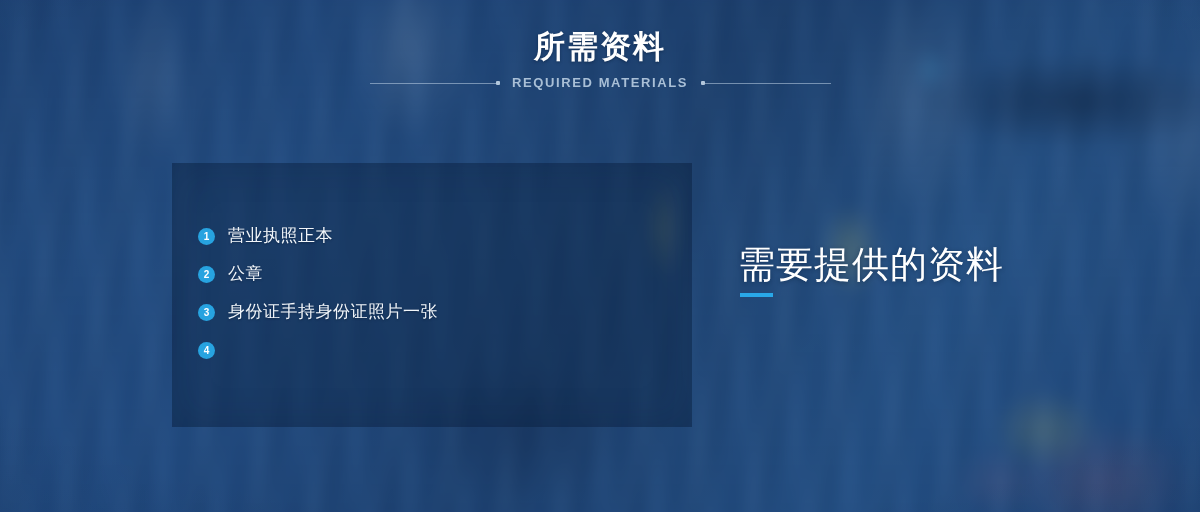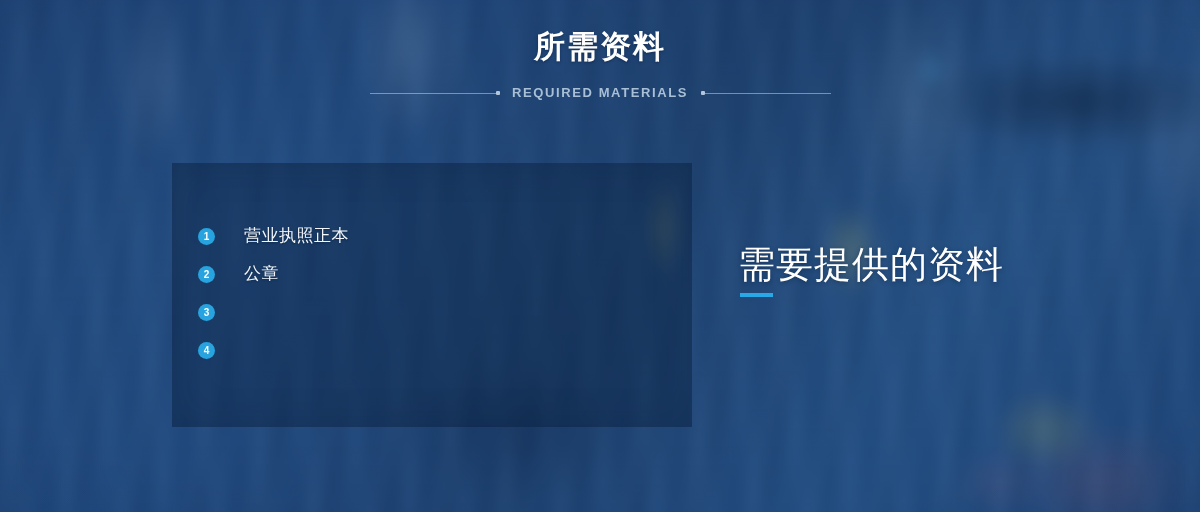--- a/index.html
+++ b/index.html
@@ -81,21 +81,21 @@
   #header-title {
     color: #ffffff;
     font-size: 31px;
     font-weight: bold;
     letter-spacing: 2px;
     line-height: 38px;
     text-shadow: 0 1px 3px rgba(8,28,56,0.55);
   }
   #header-subrow {
     position: relative;
-    margin-top: 17px;
+    margin-top: 7px;
     height: 20px;
   }
   #header-subtitle {
     color: #a9bfd6;
     font-size: 13px;
     font-weight: bold;
     letter-spacing: 1.6px;
     line-height: 20px;
   }
   .deco-rule {
@@ -145,21 +145,21 @@
     height: 17px;
     border-radius: 50%;
     background: #27a3e0;
     color: #ffffff;
     font-size: 10px;
     font-weight: bold;
     line-height: 17px;
     text-align: center;
   }
   .item-label {
-    margin-left: 29px;
+    margin-left: 13px;
     color: #f2f6fa;
     font-size: 17px;
     line-height: 22px;
     letter-spacing: 0.5px;
     text-shadow: 0 1px 2px rgba(8,26,52,0.5);
   }
 
   
   #headline-block {
     position: absolute;
@@ -211,20 +211,21 @@
         <div class="item-label">营业执照正本</div>
       </div>
 
       <div class="list-item">
         <div class="item-badge">2</div>
         <div class="item-label">公章</div>
       </div>
 
       <div class="list-item">
         <div class="item-badge">3</div>
+        <div class="item-label">身份证手持身份证照片一张</div>
       </div>
 
       <div class="list-item">
         <div class="item-badge">4</div>
       </div>
 
     </div>
   </div>
 
   <div id="headline-block">

